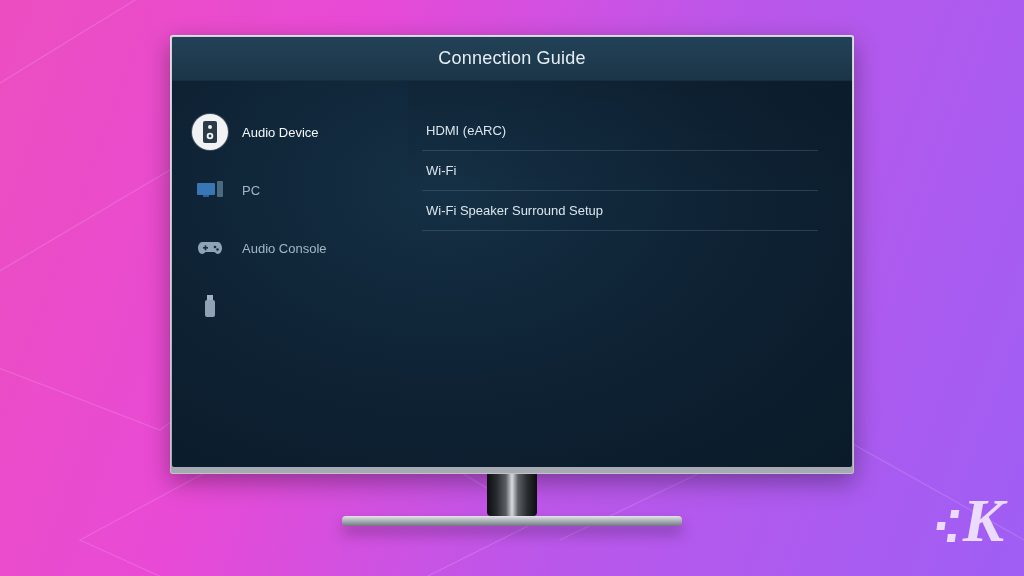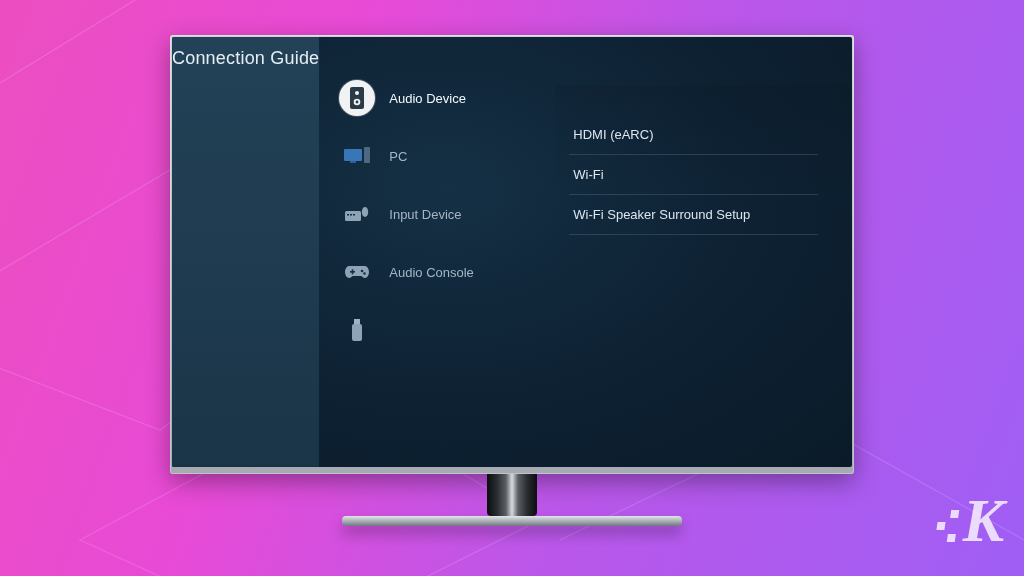--- a/index.html
+++ b/index.html
@@ -28,37 +28,37 @@
       background: linear-gradient(180deg, #cfd2d6 0%, #a6aab2 100%);
       padding: 2px;
       border-radius: 3px;
       box-shadow: 0 8px 25px rgba(0,0,0,0.35), inset 0 0 0 1px rgba(255,255,255,0.3);
       padding-bottom: 7px;
     }
     .screen {
       width: 680px; height: 430px;
       background: radial-gradient(ellipse at 40% 35%, #153045 0%, #0e2234 50%, #0a1a28 100%);
       color: #d2dde5;
-      display: flex; flex-direction: row;
+      display: flex; flex-direction: column;
       border-radius: 2px;
       overflow: hidden;
     }
     .titlebar {
       background: linear-gradient(180deg, #234257 0%, #1b3548 100%);
       text-align: center;
       padding: 11px 0;
       border-bottom: 1px solid rgba(0,0,0,0.3);
     }
     .titlebar h1 {
       font-size: 18px; font-weight: 400; color: #e5eef5; letter-spacing: .2px;
     }
     .body { flex: 1; display: flex; }
     .sidebar {
       width: 236px;
-      padding: 37px 0 0 18px;
+      padding: 27px 0 0 18px;
     }
     .sidebar-item {
       display: flex; align-items: center;
       gap: 14px;
       padding: 6px 10px 6px 2px;
       margin-bottom: 10px;
       color: #a4b6c4;
       font-size: 13px;
       cursor: pointer;
     }
@@ -72,21 +72,20 @@
     .sidebar-item.selected { color: #f4f8fb; }
     .icon-wrap {
       width: 36px; height: 36px;
       display: flex; align-items: center; justify-content: center;
     }
     .icon-wrap svg { color: #8ea3b5; }
     .main {
       flex: 1;
       padding: 30px 34px 0 14px;
       background: linear-gradient(180deg, rgba(0,0,0,0.08), rgba(0,0,0,0) 30%);
-      margin-top: 48px;
     }
     .option {
       padding: 12px 4px;
       border-bottom: 1px solid rgba(140,170,190,0.22);
       font-size: 13px;
       color: #dbe6ee;
       cursor: pointer;
     }
 
     .stand-neck {
@@ -163,32 +162,20 @@
             <span class="icon-wrap">
               <svg width="26" height="18" viewBox="0 0 26 18">
                   <rect x="0" y="2" width="18" height="12" rx="1" fill="#3876b5"></rect>
                   <rect x="6" y="14" width="6" height="2" fill="#2b5f9e"></rect>
                   <rect x="20" y="0" width="6" height="16" rx="1" fill="#4b6a82"></rect>
                 </svg>
             </span>
             <span>PC</span>
           </div>
 
-          <div class="sidebar-item">
-            <span class="icon-wrap">
-              <svg width="24" height="18" viewBox="0 0 24 18">
-                  <rect x="0" y="6" width="16" height="10" rx="1.5" fill="currentColor"></rect>
-                  <rect x="2" y="9" width="2" height="1.5" fill="#16303f"></rect>
-                  <rect x="5" y="9" width="2" height="1.5" fill="#16303f"></rect>
-                  <rect x="8" y="9" width="2" height="1.5" fill="#16303f"></rect>
-                  <ellipse cx="20" cy="7" rx="3.2" ry="5" fill="currentColor"></ellipse>
-                </svg>
-            </span>
-            <span>Input Device</span>
-          </div>
 
           <div class="sidebar-item">
             <span class="icon-wrap">
               <svg width="24" height="16" viewBox="0 0 24 16">
                   <path d="M4 2h16c2 0 4 3 4 6s-2 6-4 6c-2 0-3-2-4-2h-8c-1 0-2 2-4 2s-4-3-4-6 2-6 4-6z" fill="currentColor"></path>
                   <circle cx="17" cy="7" r="1.3" fill="#16303f"></circle>
                   <circle cx="19.5" cy="9.5" r="1.3" fill="#16303f"></circle>
                   <rect x="5" y="7" width="5" height="1.6" fill="#16303f"></rect>
                   <rect x="6.7" y="5.3" width="1.6" height="5" fill="#16303f"></rect>
                 </svg>

